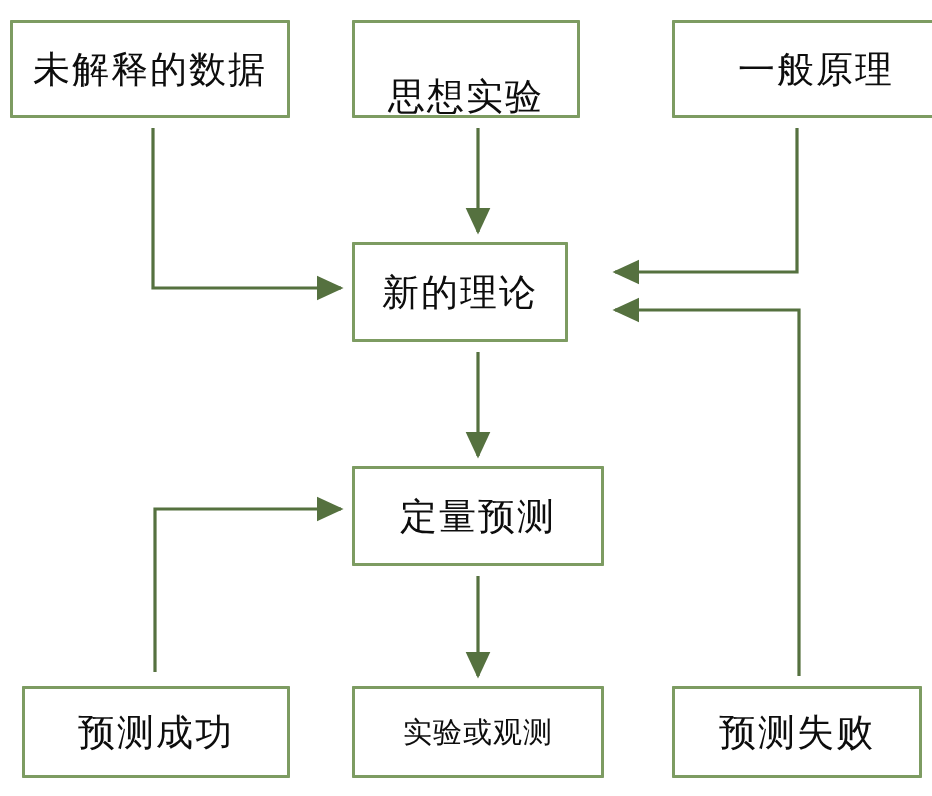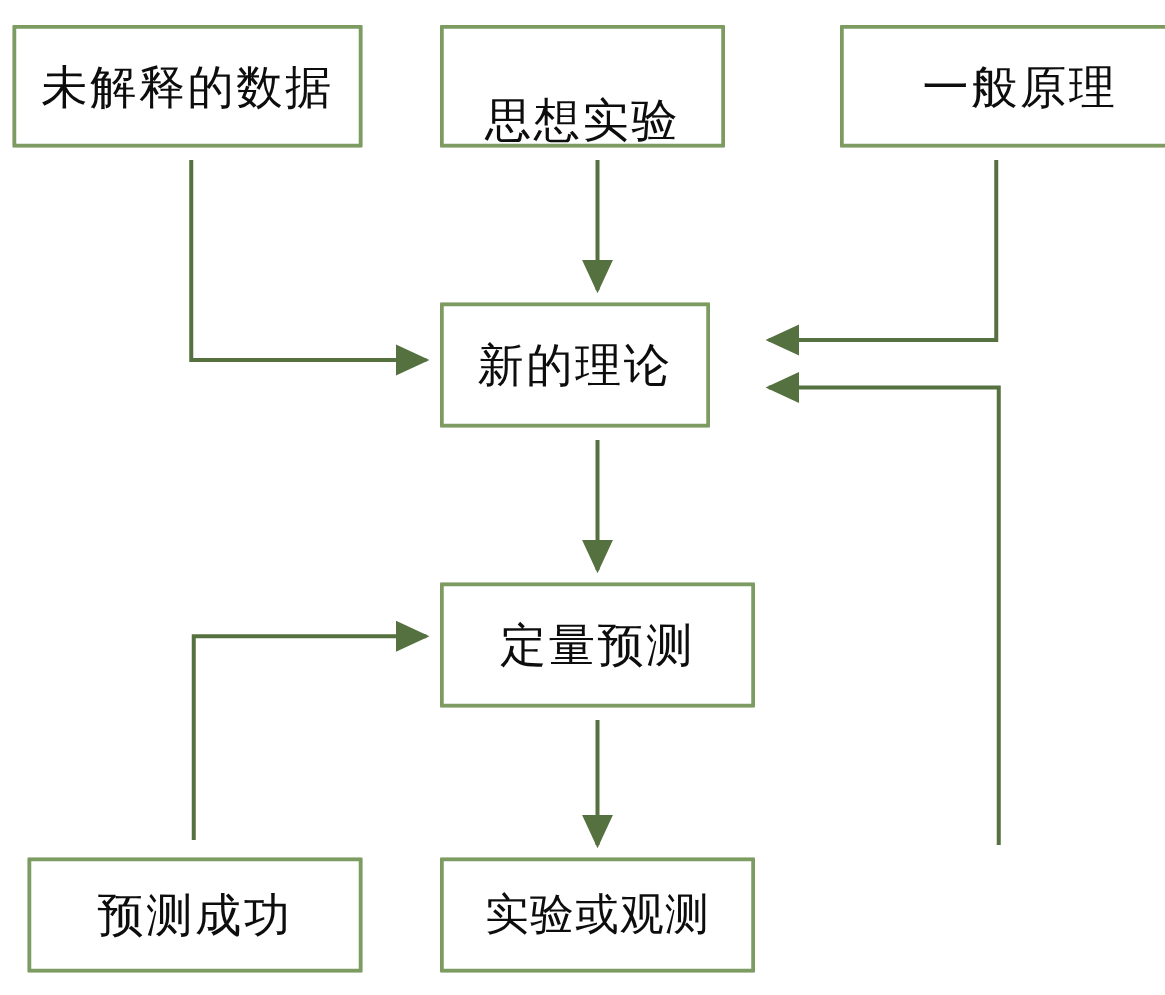--- a/index.html
+++ b/index.html
@@ -49,21 +49,21 @@
     color: #0d0d0d;
     font-family: "DejaVu Sans", "Liberation Sans", sans-serif;
     font-size: 37px;
     line-height: 1;
     letter-spacing: 2px;
     white-space: nowrap;
     user-select: none;
   }
   .node-label.wide {
     letter-spacing: 1px;
-    font-size: 35px;
+    font-size: 29px;
   }
 </style>
 </head>
 <body>
 
 <div id="diagram-root">
 
   <svg id="flow-svg" viewBox="0 0 932 796" aria-hidden="true">
     <defs>
       <marker id="arrowhead" markerWidth="9" markerHeight="9" refX="7.6" refY="4.5" orient="auto" markerUnits="strokeWidth">
@@ -111,14 +111,17 @@
   </div>
 
   <div class="node-box" style="left:22px; top:686px; width:268px; height:92px;">
     <span class="node-label">预测成功</span>
   </div>
 
   <div class="node-box" style="left:352px; top:686px; width:252px; height:92px;">
     <span class="node-label wide">实验或观测</span>
   </div>
 
+  <div class="node-box" style="left:672px; top:686px; width:250px; height:92px;">
+    <span class="node-label">预测失败</span>
+  </div>
 
 </div>
 
 </body></html>

